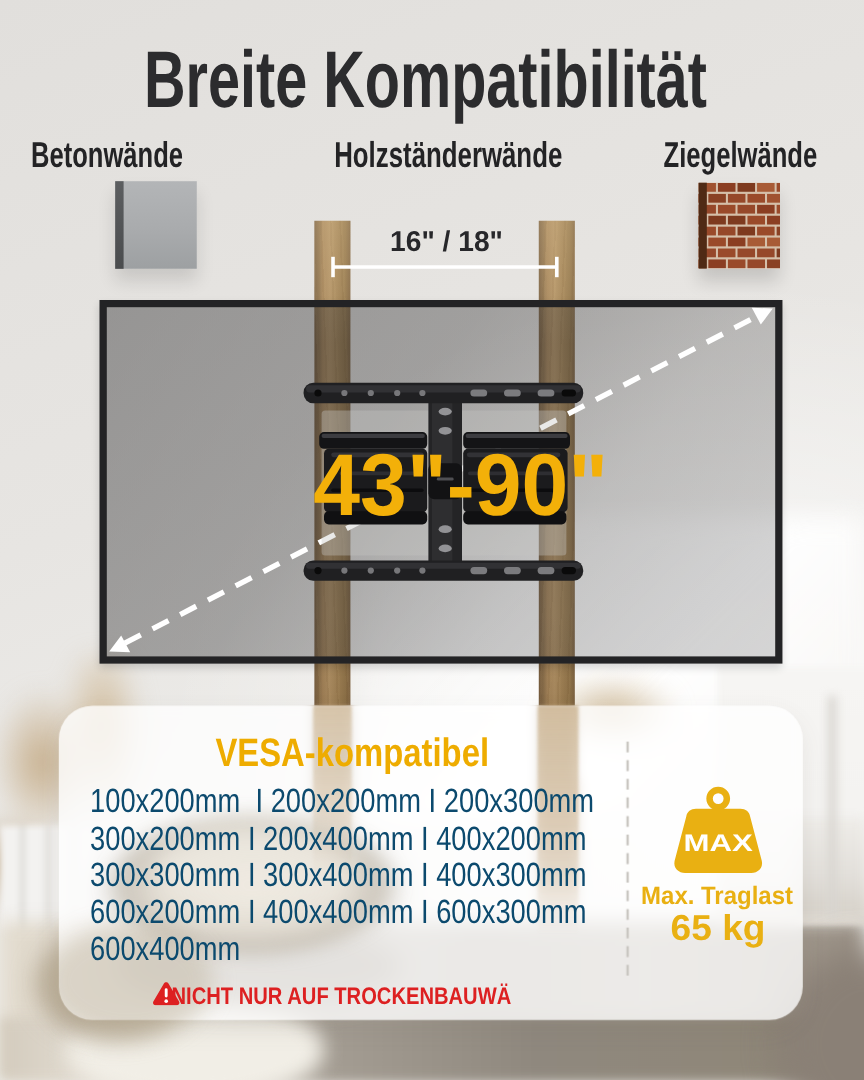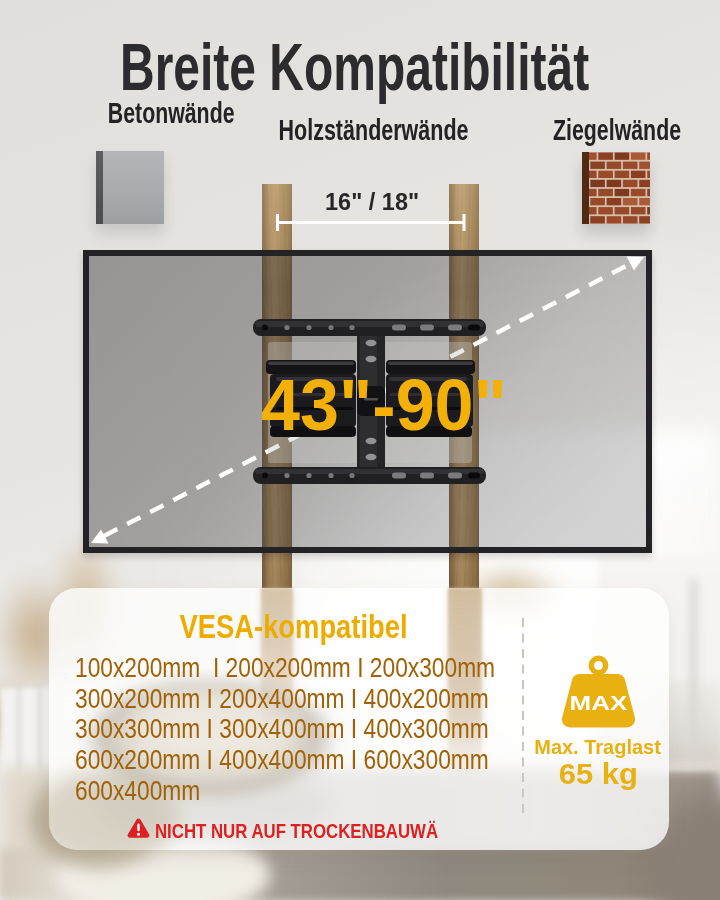--- a/index.html
+++ b/index.html
@@ -85,21 +85,21 @@
 
   <div class="abs" style="left:83px;top:250px;width:569px;height:303px;
     background:linear-gradient(128deg, rgba(40,40,42,.42) 0%, rgba(46,46,48,.38) 40%, rgba(60,60,62,.28) 68%, rgba(90,90,92,.24) 100%);"></div>
 
   <div class="abs" style="left:83px;top:250px;width:569px;height:303px;box-sizing:border-box;border:6px solid #232325;box-shadow:0 4px 7px rgba(0,0,0,.16);"></div>
 
   <div class="abs" style="left:-5px;top:28px;width:720px;text-align:center;">
     <span style="display:inline-block;font-size:67px;font-weight:bold;color:#2c2c2e;transform:scaleX(0.716);transform-origin:center;">Breite Kompatibilität</span>
   </div>
 
-  <div class="abs" style="left:0px;top:96px;width:260px;text-align:right;">
+  <div class="abs" style="left:0px;top:113px;width:260px;text-align:left;">
     <span style="display:inline-block;font-size:30px;font-weight:bold;color:#232325;transform:scaleX(0.71);transform-origin:center;">Betonwände</span>
   </div>
 
   <div class="abs" style="left:241px;top:113px;width:260px;">
     <span style="display:inline-block;font-size:30px;font-weight:bold;color:#232325;transform:scaleX(0.717);transform-origin:center;">Holzständerwände</span>
   </div>
 
   <div class="abs" style="left:487px;top:113px;width:260px;text-align:center;">
     <span style="display:inline-block;font-size:30px;font-weight:bold;color:#232325;transform:scaleX(0.711);transform-origin:center;">Ziegelwände</span>
   </div>
@@ -256,35 +256,35 @@
     background:rgba(186,172,148,.4);"></div>
 
   <svg class="abs" style="left:521px;top:618px;" width="4" height="196" viewBox="0 0 4 196">
     <line x1="2" y1="0" x2="2" y2="196" stroke="#c9c6c1" stroke-width="2" stroke-dasharray="9 6.5"></line>
   </svg>
 
   <div class="abs" style="left:-66px;top:608px;width:720px;text-align:center;">
     <span style="display:inline-block;font-size:33px;font-weight:bold;color:#eeac00;transform:scaleX(0.829);">VESA-kompatibel</span>
   </div>
 
-  <div class="abs" style="left:75px;top:653px;width:450px;font-size:28px;color:#a16207;line-height:30.7px;white-space:nowrap;">
+  <div class="abs" style="left:75px;top:653px;width:450px;font-size:28px;color:#0c4a6e;line-height:30.7px;white-space:nowrap;">
     <span style="display:inline-block;transform:scaleX(0.813);transform-origin:left top;">100x200mm&nbsp; I 200x200mm I 200x300mm<br>
     300x200mm I 200x400mm I 400x200mm<br>
     300x300mm I 300x400mm I 400x300mm<br>
     600x200mm I 400x400mm I 600x300mm<br>
     600x400mm</span>
   </div>
 
   <svg class="abs" style="left:127px;top:818px;" width="23" height="20" viewBox="0 0 23 20">
     <path d="M 9.6 1.5 C 10.4 0.1 12.6 0.1 13.4 1.5 L 22.2 16.6 C 23 18 22 19.7 20.4 19.7 L 2.6 19.7 C 1 19.7 0 18 0.8 16.6 Z" fill="#dd2021"></path>
     <rect x="10.3" y="5.6" width="2.4" height="7.6" rx="1.2" fill="#ffffff"></rect>
     <circle cx="11.5" cy="16.3" r="1.5" fill="#ffffff"></circle>
   </svg>
 
-  <div class="abs" style="left:116px;top:820px;width:361px;text-align:center;">
+  <div class="abs" style="left:116px;top:820px;width:361px;text-align:left;">
     <span style="display:inline-block;font-size:20px;font-weight:bold;color:#dd2021;white-space:nowrap;transform:scaleX(0.84);">NICHT NUR AUF TROCKENBAUWÄ</span>
   </div>
 
   <svg class="abs" style="left:548px;top:646px;" width="101" height="90" viewBox="0 0 101 90">
     <circle cx="50.5" cy="19.5" r="7.2" fill="none" stroke="#e9b012" stroke-width="5.4"></circle>
     <path transform="translate(50.5 0) scale(1.06 1) translate(-50.5 0)" d="M 33 28 L 68 28 C 72 28 75 30.5 75.6 34.5 L 84.8 71.5 C 86 77.5 81.5 81.5 76.5 81.5 L 24.5 81.5 C 19.5 81.5 15 77.5 16.2 71.5 L 25.4 34.5 C 26 30.5 29 28 33 28 Z" fill="#e9b012"></path>
     <text x="0" y="0" transform="translate(50.5,63.5) scale(1.3,1)" text-anchor="middle" font-family="Liberation Sans, sans-serif" font-size="20" font-weight="bold" fill="#ffffff">MAX</text>
   </svg>
 
   <div class="abs" style="left:238px;top:735px;width:720px;text-align:center;">

